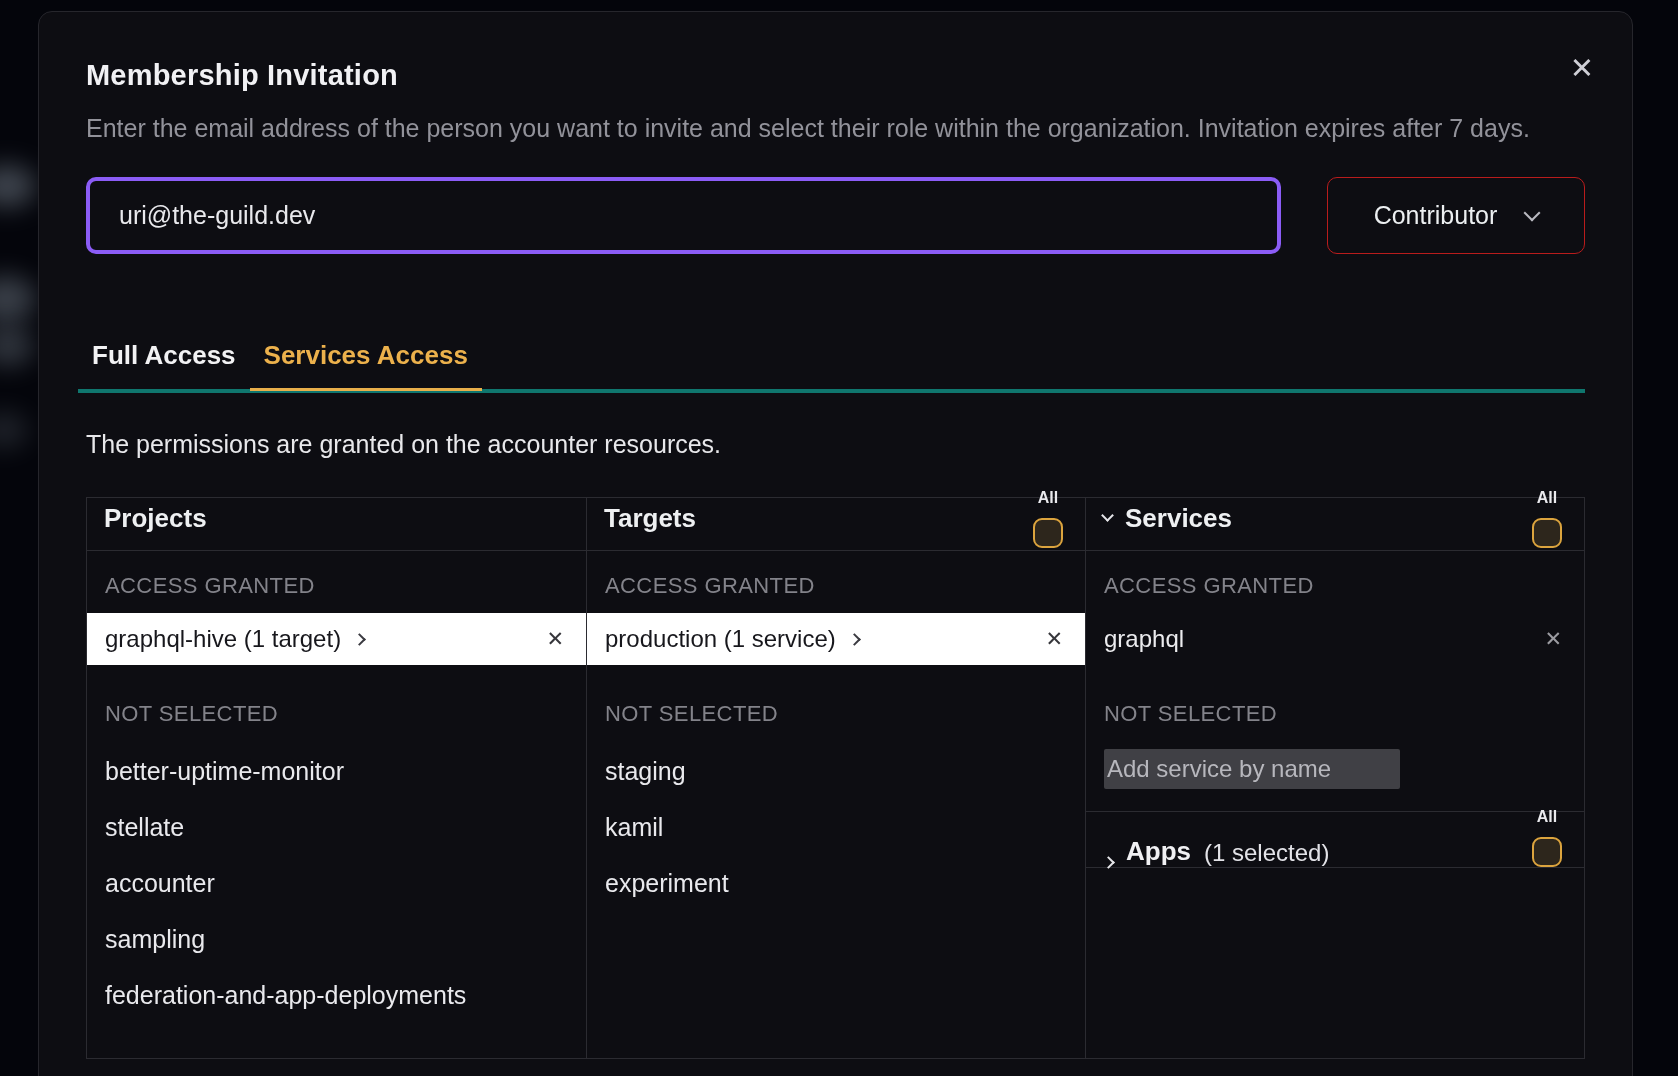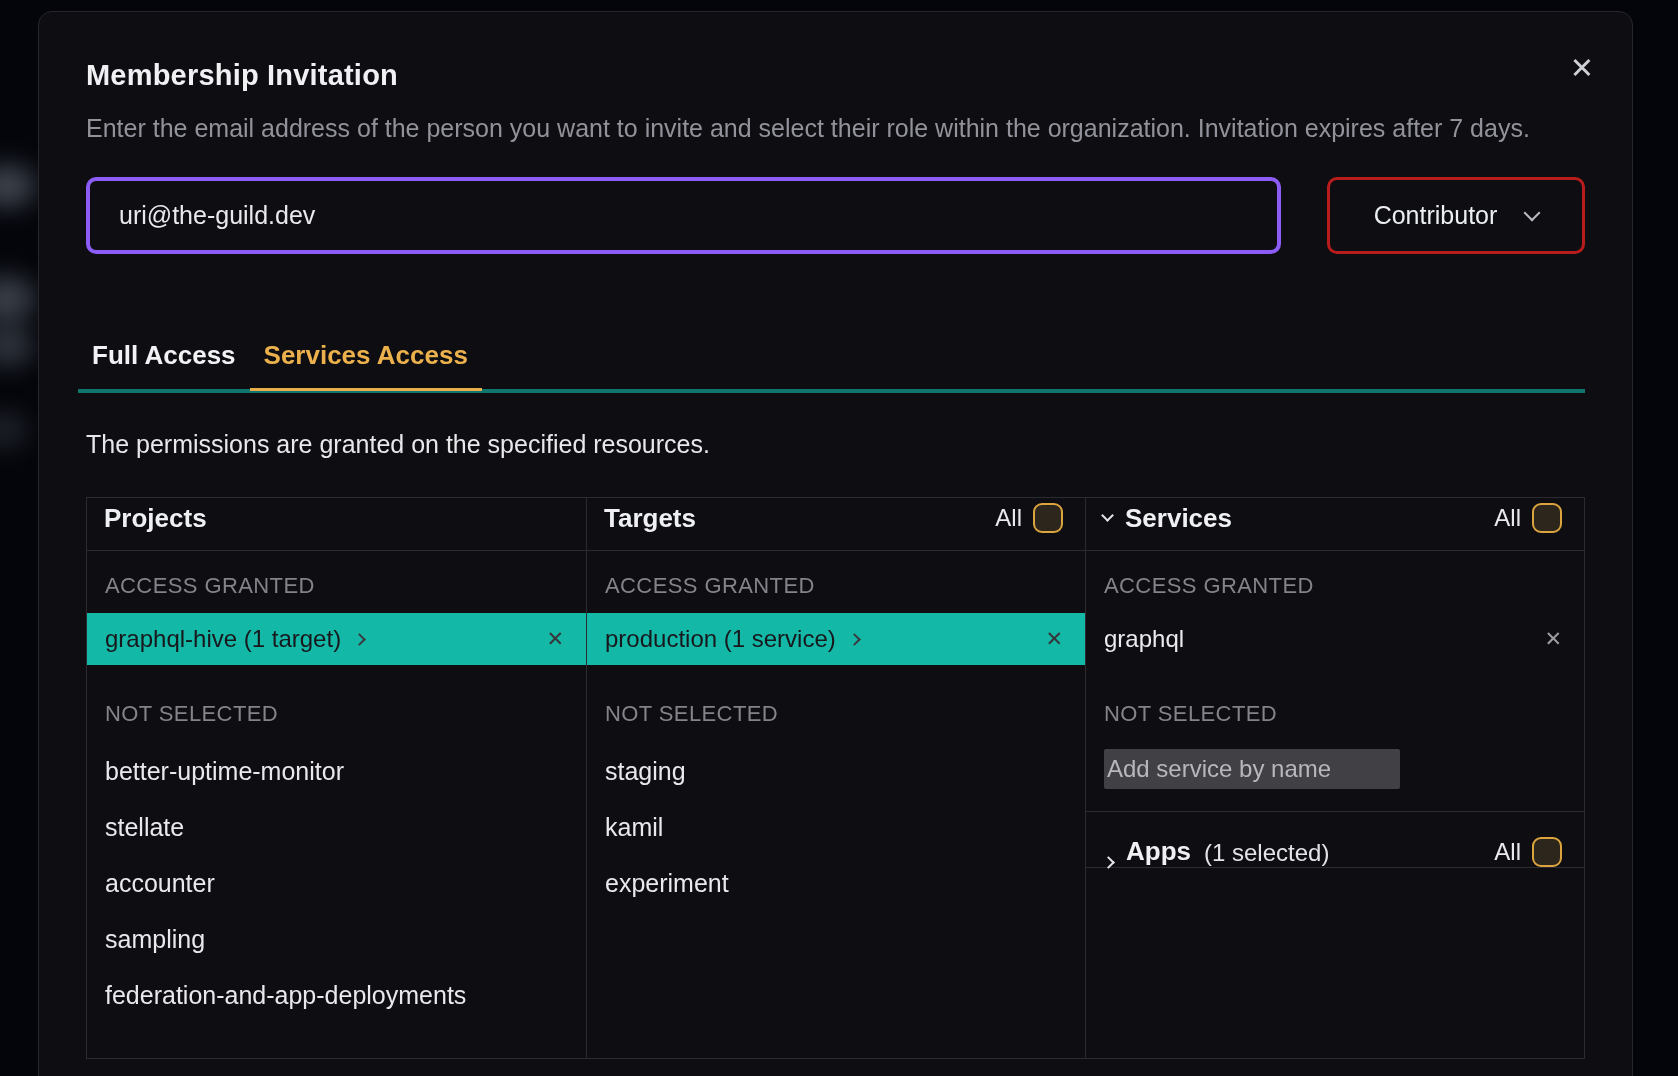--- a/index.html
+++ b/index.html
@@ -41,21 +41,21 @@
 
   .invite-row { margin-top:29px; display:flex; justify-content:space-between; align-items:center; }
   .email-input {
     width:1195px; height:77px;
     background:transparent; border:4px solid #8b5cf6; border-radius:10px;
     color:#e9e9ed; font-size:25px; padding:0 29px;
     font-family:inherit; outline:none;
   }
   .role-select {
     width:258px; height:77px;
-    border:3px solid #b91c1c; border-radius:10px;
+    border:1px solid #b91c1c; border-radius:10px;
     display:flex; align-items:center; justify-content:center; gap:29px;
     color:#eceff1; font-size:25px; cursor:pointer;margin-left:19px;
   }
 
   .chev { display:inline-block; width:12px; height:12px; border-right:2.5px solid #b9b9c0; border-bottom:2.5px solid #b9b9c0; }
   .chev.down  { transform:rotate(45deg); margin-top:-6px; }
   .chev.right { transform:rotate(-45deg); }
   .chev.sm { width:9px; height:9px; border-width:2px; }
   .chev.dark { border-color:#3a3a40; }
   .chev.light { border-color:#e6e6ea; }
@@ -76,31 +76,31 @@
   .col + .col { border-left:1px solid #2b2b31; }
 
   .col-header {
     height:53px; border-bottom:1px solid #2b2b31;
     display:flex; align-items:center;
     padding:0 22px 12px 17px;
     font-size:26px; font-weight:700; color:#eef0f2;
   }
   .col-header .hdr-chev { margin-right:13px; }
 
-  .all-box { margin-left:auto; display:flex; align-items:center; gap:11px; font-size:24px; font-weight:400; color:#e9e9ed; }
+  .all-box { margin-left:auto; display:flex; align-items:center; gap:11px; font-size:16px; font-weight:700; color:#e9e9ed;flex-direction:column; }
   .checkbox {
     width:30px; height:30px; border:2px solid #dca43e; border-radius:9px;
     background:#2d261c; cursor:pointer; flex:none;
   }
 
   .sec-label { margin:22px 0 14px; padding:0 18px; font-size:22px; color:#83838a; letter-spacing:.4px; }
   .sec-label.ns { margin-top:36px; margin-bottom:16px; }
 
   .granted-row { height:52px; display:flex; align-items:center; gap:14px; padding:0 22px 0 18px; font-size:24px; cursor:pointer; }
-  .granted-row.light { background:#14b8a6; color:#17171c; }
+  .granted-row.light { background:#ffffff; color:#17171c; }
   .granted-row.plain { color:#ebebee; }
   .row-x { margin-left:auto; font-size:21px; cursor:pointer; }
   .granted-row.light .row-x { color:#36363b; }
   .granted-row.plain .row-x { color:#9b9ba1; }
 
   .item { height:56px; display:flex; align-items:center; padding:0 18px; font-size:25px; color:#e9e9ed; cursor:pointer; }
 
   .add-input {
     display:block; margin:22px 18px 0; width:296px; height:40px;
     background:#404045; border:none; border-radius:2px;
@@ -139,21 +139,21 @@
       <span>Contributor</span>
       <span class="chev down"></span>
     </div>
   </div>
 
   <div class="tabs">
     <div class="tab">Full Access</div>
     <div class="tab active">Services Access</div>
   </div>
 
-  <div class="note">The permissions are granted on the specified resources.</div>
+  <div class="note">The permissions are granted on the accounter resources.</div>
 
   <div class="perm-table">
 
     <div class="col">
       <div class="col-header">
         <span>Projects</span>
       </div>
       <div class="sec-label">ACCESS GRANTED</div>
       <div class="granted-row light">
         <span>graphql-hive (1 target)</span>

